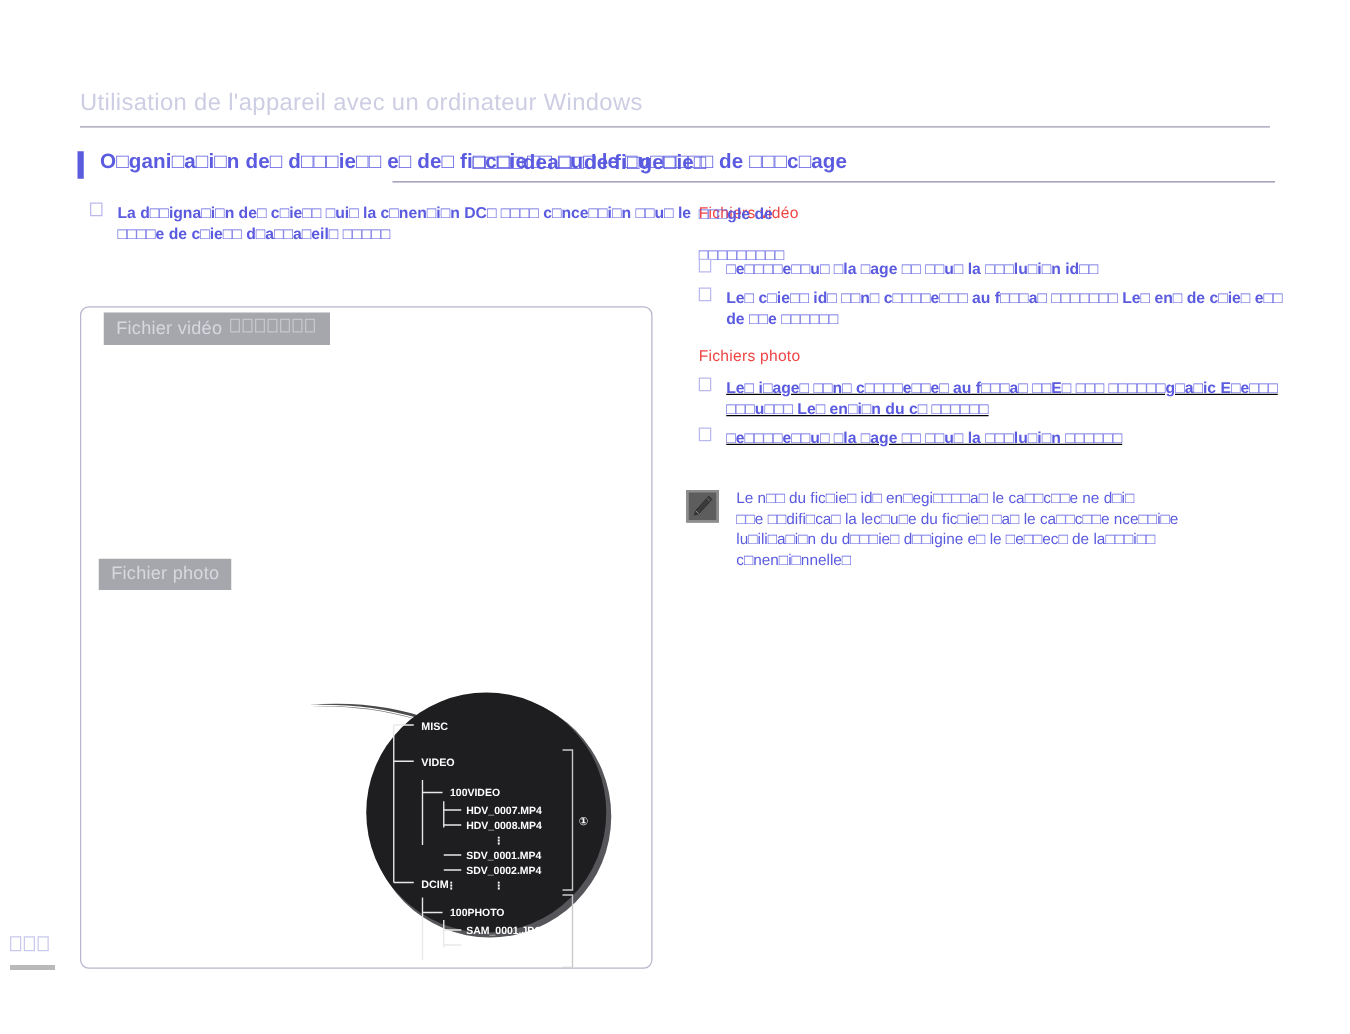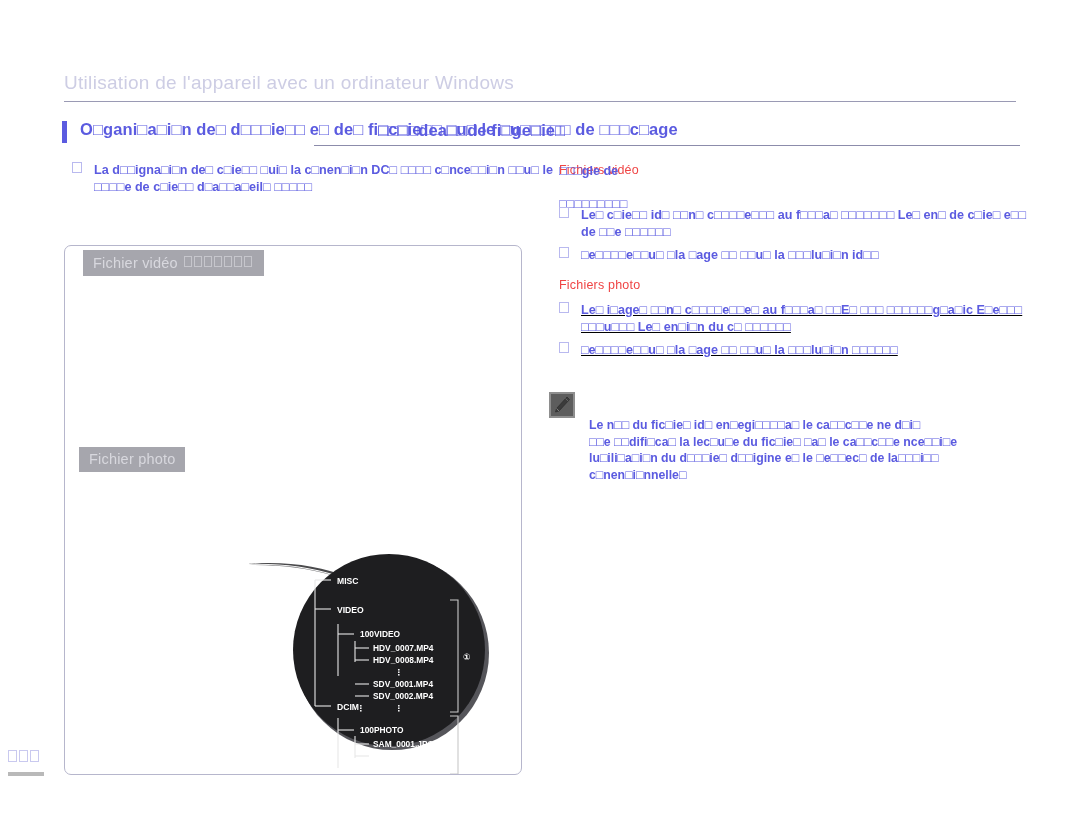--- a/index.html
+++ b/index.html
@@ -158,24 +158,23 @@
     width: 26px;
     height: 26px;
     background: #5d5d5d;
     border: 2px solid #8e8e8e;
     box-sizing: border-box;
   }
   #note-icon svg { display: block; }
   #note-text {
     margin-left: 40px;
     font-size: 12.3px;
-    font-weight: bold;
+    font-weight: normal;
     color: #5b5be0;
     line-height: 16.5px;
-    margin-top: 27px;
   }
   #note-text .note-line { display: block; white-space: nowrap; }
 
   
   #illustration {
     position: absolute;
     left: 64px;
     top: 245px;
     width: 458px;
     height: 530px;
@@ -286,25 +285,25 @@
 <div id="right-column">
 
   <div class="rc-lead" id="rc-overlay-a">□□□gle de</div>
   <div class="rc-lead" id="rc-overlay-b">□□□□□□□□□</div>
 
   <div class="sub-label">Fichiers vidéo</div>
 
   <div class="bullet-list" id="video-list">
     <div class="bullet-row">
       <span class="bullet-marker"></span>
-      <span class="bullet-text">Le□ c□ie□□ id□ □□n□ c□□□□e□□□ au f□□□a□ □□□□□□□ Le□ en□ de c□ie□ e□□ de □□e □□□□□□</span>
+      <span class="bullet-text">□e□□□□e□□u□ □la □age □□ □□u□ la □□□lu□i□n id□□</span>
     </div>
     <div class="bullet-row">
       <span class="bullet-marker"></span>
-      <span class="bullet-text">□e□□□□e□□u□ □la □age □□ □□u□ la □□□lu□i□n id□□</span>
+      <span class="bullet-text">Le□ c□ie□□ id□ □□n□ c□□□□e□□□ au f□□□a□ □□□□□□□ Le□ en□ de c□ie□ e□□ de □□e □□□□□□</span>
     </div>
   </div>
 
   <div class="sub-label tight">Fichiers photo</div>
 
   <div class="bullet-list" id="photo-list">
     <div class="bullet-row">
       <span class="bullet-marker"></span>
       <span class="bullet-text">Le□ i□age□ □□n□ c□□□□e□□e□ au f□□□a□ □□E□ □□□ □□□□□□g□a□ic E□e□□□ □□□u□□□ Le□ en□i□n du c□ □□□□□□</span>
     </div>

